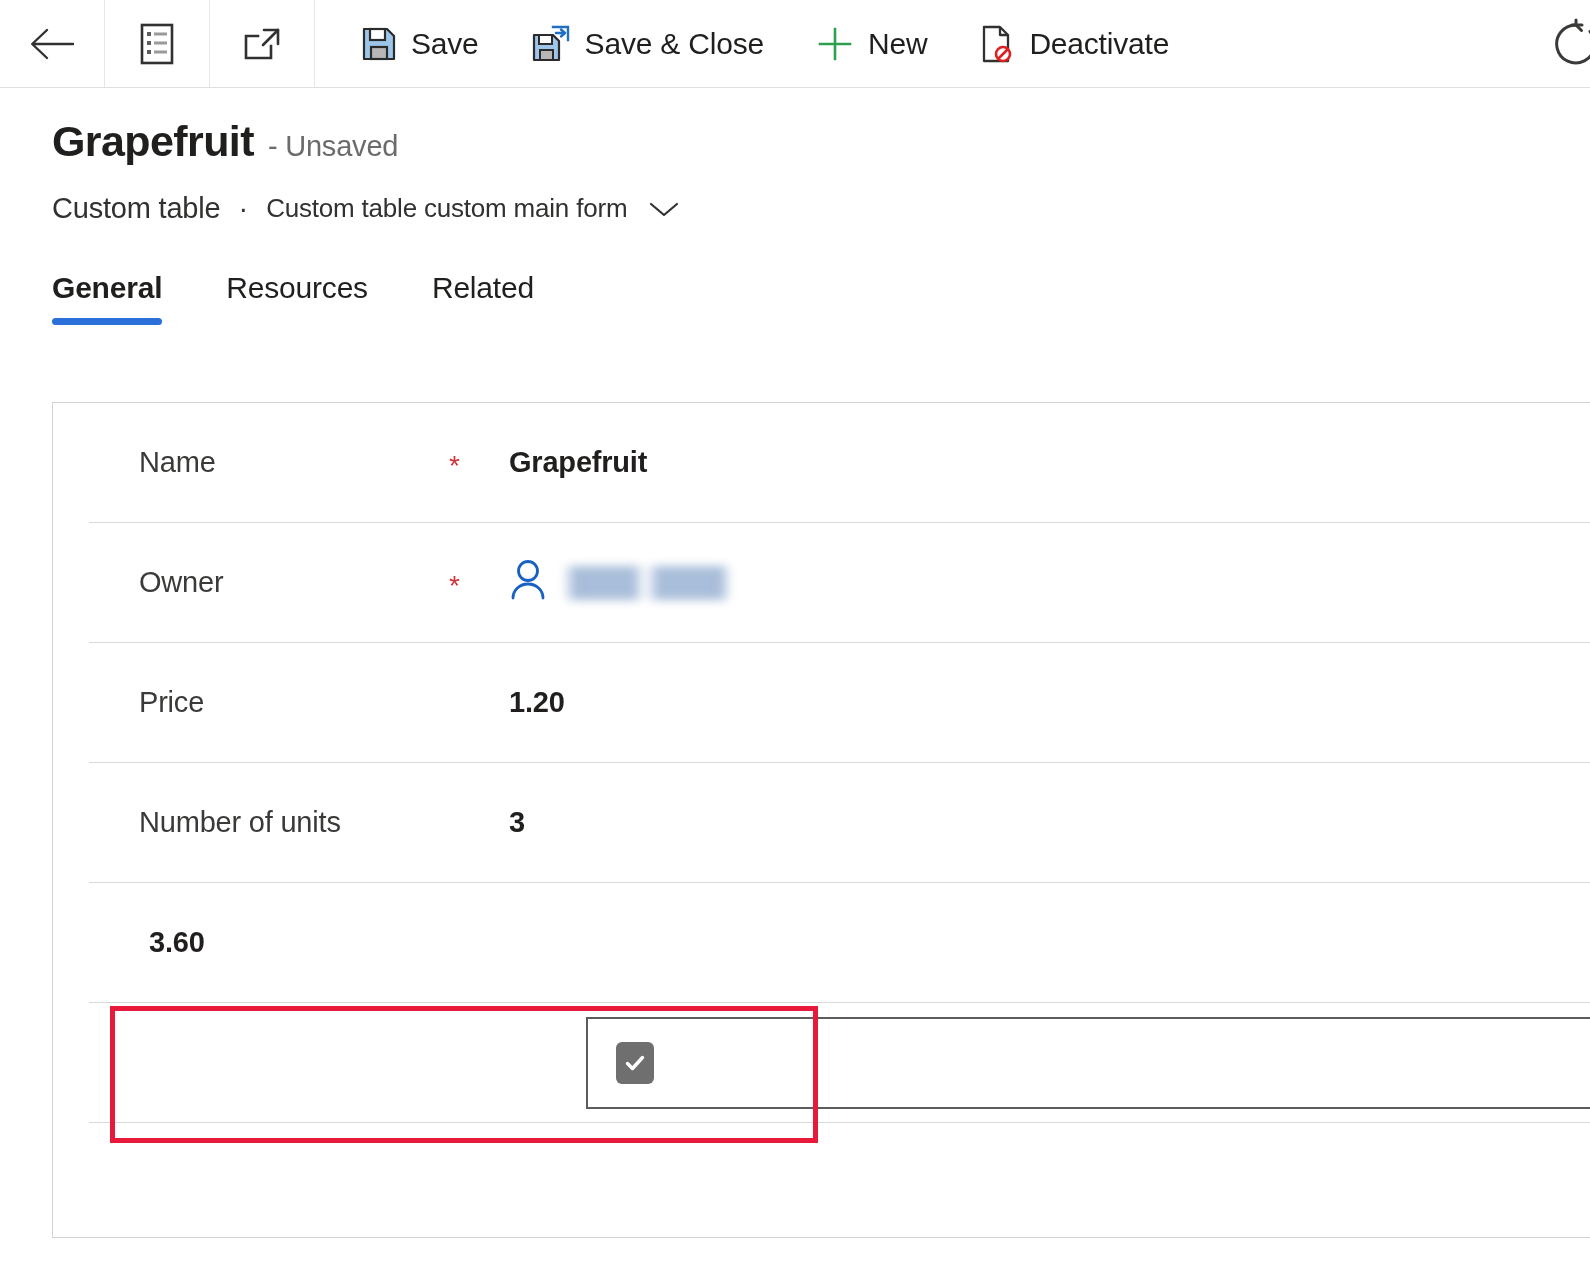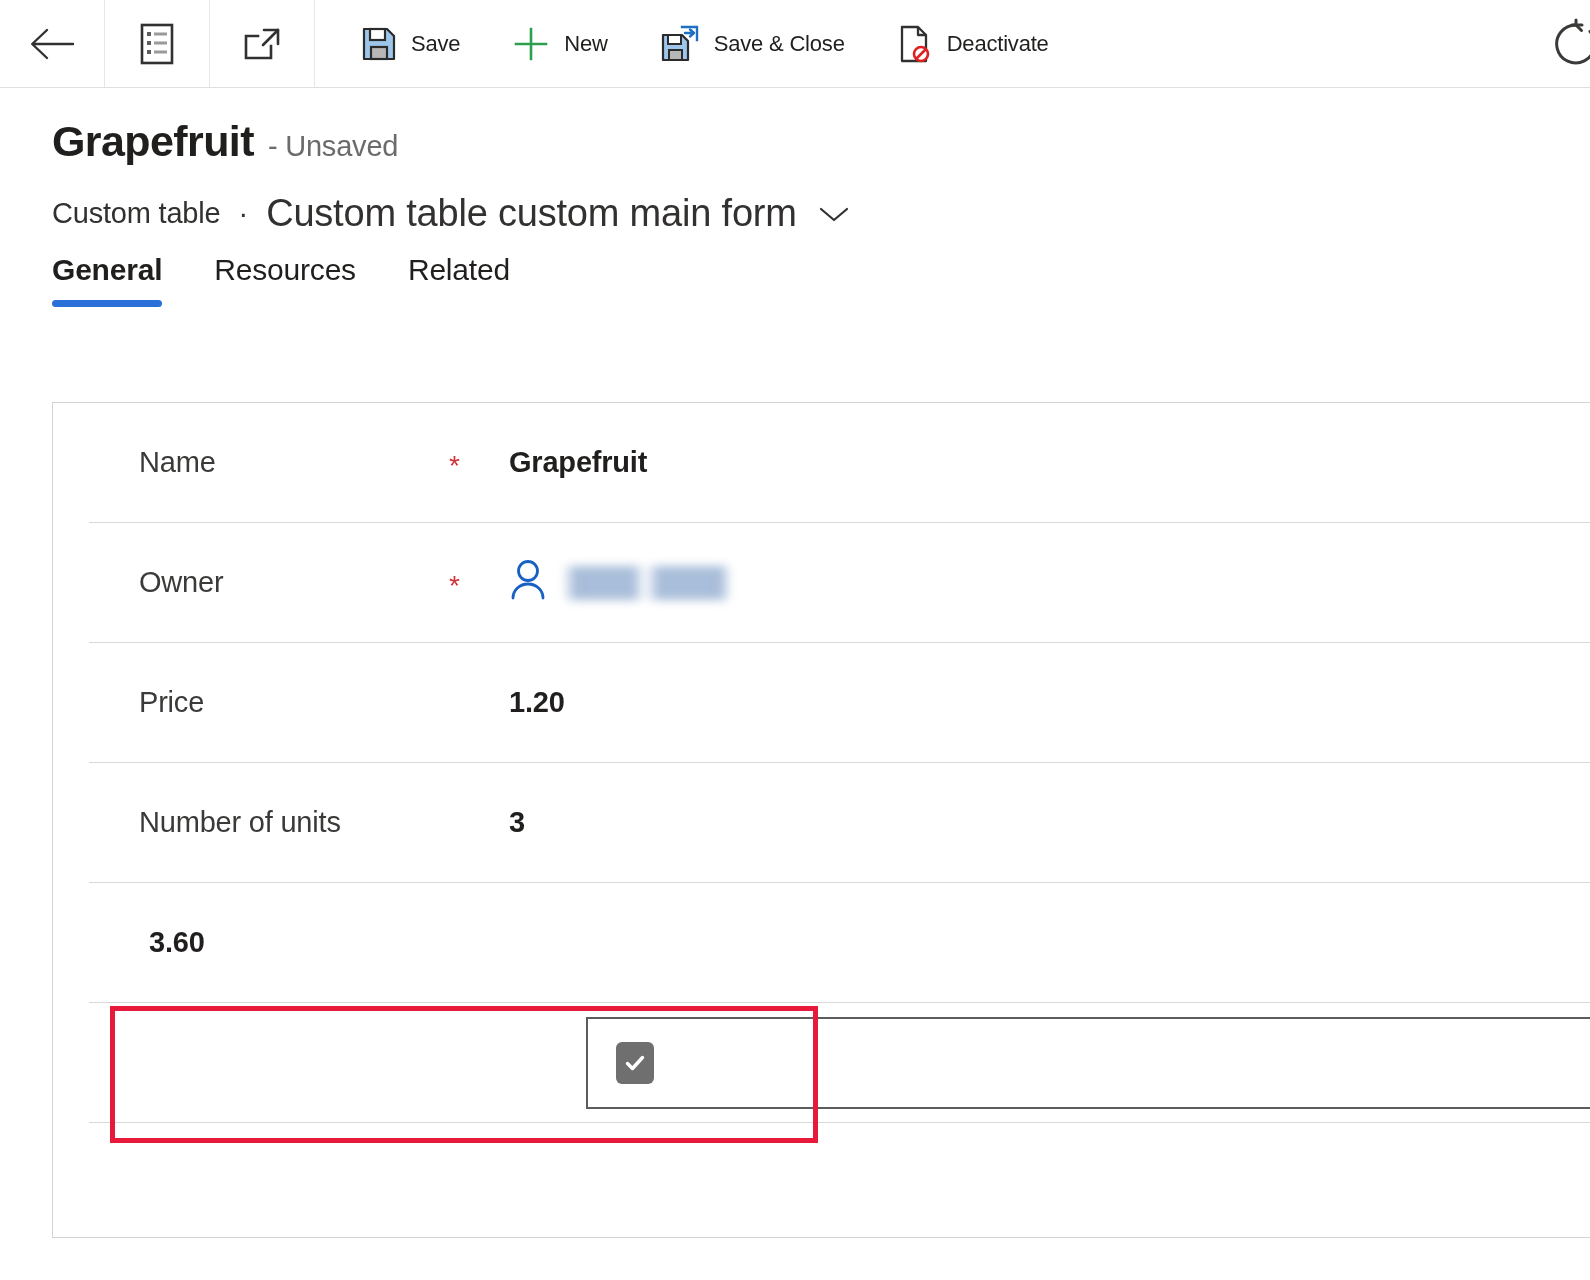--- a/index.html
+++ b/index.html
@@ -48,21 +48,21 @@
   .cmd-btn {
     display: flex;
     align-items: center;
     gap: 14px;
     padding: 0 26px;
     height: 62px;
     cursor: pointer;
     white-space: nowrap;
   }
   .cmd-btn .lbl {
-    font-size: 22px;
+    font-size: 30px;
     color: #201f1e;
     letter-spacing: -0.2px;
   }
   .cmd-icon {
     display: inline-flex;
     align-items: center;
     justify-content: center;
     flex: none;
   }
   .cmd-refresh {
@@ -107,40 +107,40 @@
     font-size: 29px;
     color: #323130;
     letter-spacing: -0.2px;
   }
   .sub-sep {
     font-size: 29px;
     color: #323130;
     margin: 0 14px;
   }
   .sub-form {
-    font-size: 38px;
+    font-size: 26px;
     color: #323130;
     letter-spacing: -0.2px;
     cursor: pointer;
     text-align: right;
   }
   .sub-caret {
     margin-left: 16px;
     display: inline-flex;
     align-items: center;
     cursor: pointer;
   }
 
   
   .tabs {
     display: flex;
     align-items: flex-end;
-    gap: 0;
+    gap: 12px;
     padding-left: 52px;
-    margin-top: 18px;
+    margin-top: 46px;
   }
   .tab {
     position: relative;
     padding: 0 26px 20px 26px;
     font-size: 30px;
     color: #201f1e;
     cursor: pointer;
     letter-spacing: -0.2px;
   }
   .tab:first-child { padding-left: 0; }
@@ -313,38 +313,38 @@
           <path d="M3 3 H26 L33 10 V33 H3 Z" fill="#9ec6ea" stroke="#2b2b2b" stroke-width="2.2" stroke-linejoin="round"></path>
           <rect x="9" y="3" width="15" height="11" fill="#ffffff" stroke="#2b2b2b" stroke-width="2.2"></rect>
           <rect x="10" y="21" width="16" height="12" fill="#b7b7b7" stroke="#2b2b2b" stroke-width="2.2"></rect>
         </svg>
       </span>
       <span class="lbl">Save</span>
     </div>
 
     <div class="cmd-btn">
       <span class="cmd-icon">
-        <svg width="38" height="38" viewBox="0 0 38 38">
-          <path d="M19 4 V34 M4 19 H34" fill="none" stroke="#2e9e4f" stroke-width="2.6" stroke-linecap="square"></path>
-        </svg>
-      </span>
-      <span class="lbl">New</span>
-    </div>
-
-    <div class="cmd-btn">
-      <span class="cmd-icon">
         <svg width="40" height="38" viewBox="0 0 40 38">
           <path d="M3 10 H22 L28 16 V35 H3 Z" fill="#9ec6ea" stroke="#2b2b2b" stroke-width="2.2" stroke-linejoin="round"></path>
           <rect x="8" y="10" width="13" height="9" fill="#ffffff" stroke="#2b2b2b" stroke-width="2"></rect>
           <rect x="9" y="25" width="13" height="10" fill="#b7b7b7" stroke="#2b2b2b" stroke-width="2"></rect>
           <path d="M22 2 H37 V15" fill="none" stroke="#1f6fc4" stroke-width="2.4" stroke-linecap="square"></path>
           <path d="M25 8 H34 M30 4.5 L34 8 L30 11.5" fill="none" stroke="#1f6fc4" stroke-width="2.4" stroke-linecap="round" stroke-linejoin="round"></path>
         </svg>
       </span>
       <span class="lbl">Save &amp; Close</span>
+    </div>
+
+    <div class="cmd-btn">
+      <span class="cmd-icon">
+        <svg width="38" height="38" viewBox="0 0 38 38">
+          <path d="M19 4 V34 M4 19 H34" fill="none" stroke="#2e9e4f" stroke-width="2.6" stroke-linecap="square"></path>
+        </svg>
+      </span>
+      <span class="lbl">New</span>
     </div>
 
     <div class="cmd-btn">
       <span class="cmd-icon">
         <svg width="36" height="40" viewBox="0 0 36 40">
           <path d="M5 3 H21 L29 11 V37 H5 Z" fill="#ffffff" stroke="#323130" stroke-width="2.3" stroke-linejoin="round"></path>
           <path d="M21 3 V11 H29" fill="none" stroke="#323130" stroke-width="2.3" stroke-linejoin="round"></path>
           <circle cx="24" cy="30" r="7" fill="#ffffff" stroke="#e02020" stroke-width="2.6"></circle>
           <path d="M19.5 34.5 L28.5 25.5" stroke="#e02020" stroke-width="2.6" stroke-linecap="round"></path>
         </svg>

